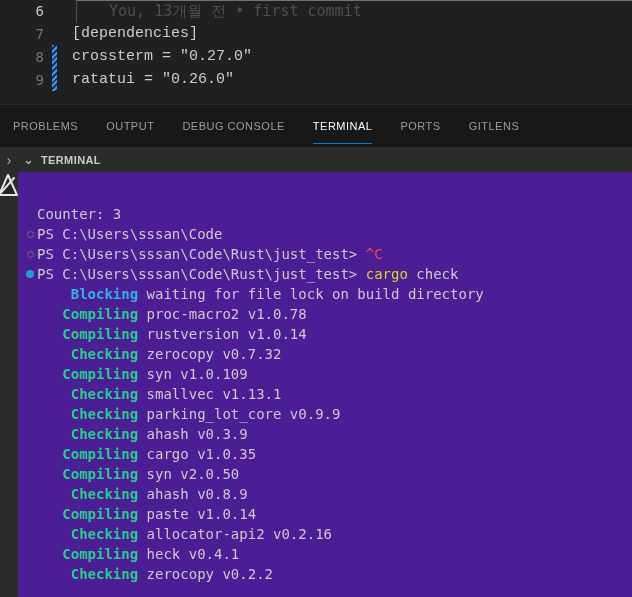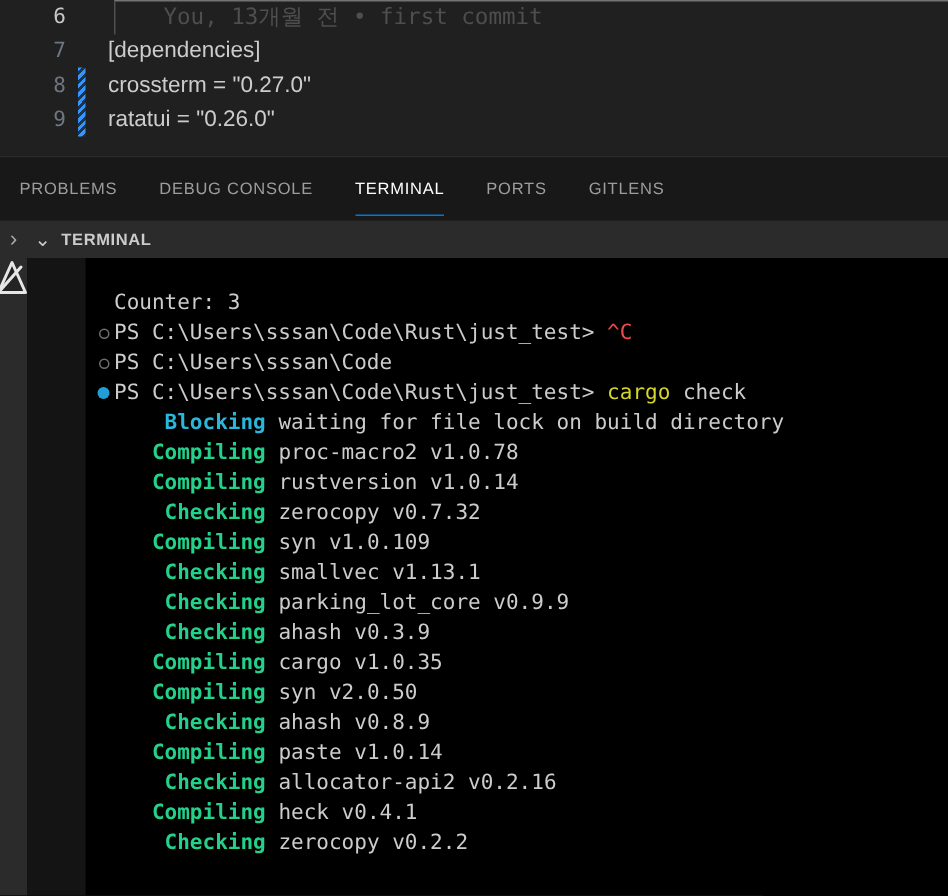--- a/index.html
+++ b/index.html
@@ -8,21 +8,21 @@
 
   
   .editor{height:104px;background:#202020;border-bottom:1px solid #2a2a2a;flex:none;overflow:hidden;}
   .ed-row{display:flex;align-items:center;}
   .ed-row.blame{height:22px;}
   .ed-row.code{height:23px;}
   .ed-num{width:44px;text-align:right;font-family:"DejaVu Sans Mono",monospace;font-size:14px;color:#6e7681;flex:none;}
   .ed-num.active{color:#c8c8c8;}
   .ed-modbar{width:5px;height:100%;margin-left:8px;flex:none;}
   .ed-modbar.modified{background:repeating-linear-gradient(135deg,#3794ff 0px,#3794ff 2px,#16354f 2px,#16354f 4px);}
-  .ed-code{margin-left:15px;font-family:Liberation Sans, sans-serif;font-size:15px;color:#cccccc;white-space:pre;}
+  .ed-code{margin-left:15px;font-family:Liberation Mono, monospace;font-size:15px;color:#cccccc;white-space:pre;}
   .blame-box{flex:1;height:100%;margin-left:32px;border-left:1px solid #4f4f4f;border-top:1px solid #737373;
              display:flex;align-items:center;}
   .blame-text{margin-left:32px;font-family:"DejaVu Sans Mono",monospace;font-size:15px;color:#4e4e4e;white-space:pre;}
 
   
   .tabbar{height:42px;background:#181818;display:flex;align-items:stretch;padding-left:13px;column-gap:28px;flex:none;}
   .tab{position:relative;display:flex;align-items:center;font-size:11px;letter-spacing:0.5px;color:#9d9d9d;
        text-transform:uppercase;cursor:pointer;white-space:nowrap;}
   .tab.active{color:#ffffff;}
   .tab.active::after{content:"";position:absolute;left:0;right:0;bottom:3px;height:1.5px;background:#0078d4;}
@@ -30,21 +30,21 @@
   
   .panel-header{height:25px;background:#2b2b2b;display:flex;align-items:center;flex:none;}
   .strip-chevron{width:18px;text-align:center;color:#a8a8a8;font-size:15px;line-height:1;cursor:pointer;flex:none;}
   .hdr-chevron{margin-left:5px;color:#cccccc;font-size:13px;line-height:10px;cursor:pointer;}
   .hdr-label{margin-left:7px;font-size:11px;font-weight:bold;letter-spacing:0.4px;color:#cccccc;}
 
   
   .panel-body{flex:1;display:flex;min-height:0;}
   .left-strip{width:18px;background:#2b2b2b;flex:none;display:flex;flex-direction:column;align-items:center;}
   .a-badge{margin-top:1px;margin-left:-2px;}
-  .terminal{flex:1;background:#000000;padding-top:20px;overflow:hidden;cursor:text;margin-left:39px;}
+  .terminal{flex:1;background:#4c1d95;padding-top:32px;overflow:hidden;cursor:text;}
   .t-row{display:flex;align-items:center;height:20px;}
   .t-marker{width:19px;flex:none;display:flex;justify-content:flex-end;align-items:center;padding-right:3px;box-sizing:border-box;}
   .t-ring{width:7px;height:7px;border-radius:50%;border:1.5px solid #6f6f6f;box-sizing:border-box;cursor:pointer;}
   .t-dot{width:8px;height:8px;border-radius:50%;background:#219fd5;cursor:pointer;}
   .t-text{font-family:"DejaVu Sans Mono","Liberation Mono",monospace;font-size:14px;color:#cccccc;white-space:pre;}
   .t-text b{font-weight:bold;}
 </style>
 </head>
 <body>
 
@@ -69,20 +69,21 @@
       </div>
       <div class="ed-row code">
         <span class="ed-num">9</span>
         <span class="ed-modbar modified"></span>
         <span class="ed-code">ratatui = "0.26.0"</span>
       </div>
     </div>
 
   <div class="tabbar" id="tabbar">
       <div class="tab">PROBLEMS</div>
+      <div class="tab">OUTPUT</div>
       <div class="tab">DEBUG CONSOLE</div>
       <div class="tab active">TERMINAL</div>
       <div class="tab">PORTS</div>
       <div class="tab">GITLENS</div>
     </div>
 
   <div class="panel-header">
     <span class="strip-chevron">›</span>
     <span class="hdr-chevron">⌄</span>
     <span class="hdr-label">TERMINAL</span>
@@ -97,27 +98,27 @@
     </div>
     <div class="terminal" id="terminal">
         <div class="t-row">
           <span class="t-marker"></span>
           <span class="t-text"><span>Counter: 3</span></span>
         </div>
         <div class="t-row">
           <span class="t-marker">
             <span class="t-ring"></span>
           </span>
-          <span class="t-text"><span>PS C:\Users\sssan\Code\Rust\just_test&gt; </span><span style="color: rgb(241, 76, 76);">^C</span></span>
+          <span class="t-text"><span>PS C:\Users\sssan\Code</span></span>
         </div>
         <div class="t-row">
           <span class="t-marker">
             <span class="t-ring"></span>
           </span>
-          <span class="t-text"><span>PS C:\Users\sssan\Code</span></span>
+          <span class="t-text"><span>PS C:\Users\sssan\Code\Rust\just_test&gt; </span><span style="color: rgb(241, 76, 76);">^C</span></span>
         </div>
         <div class="t-row">
           <span class="t-marker">
             <span class="t-dot"></span>
           </span>
           <span class="t-text"><span>PS C:\Users\sssan\Code\Rust\just_test&gt; </span><span style="color: rgb(215, 215, 42); text-align: center;">cargo</span><span> check</span></span>
         </div>
         <div class="t-row">
           <span class="t-marker"></span>
           <span class="t-text"><span>    </span><b style="color: rgb(41, 184, 219);">Blocking</b><span> waiting for file lock on build directory</span></span>

